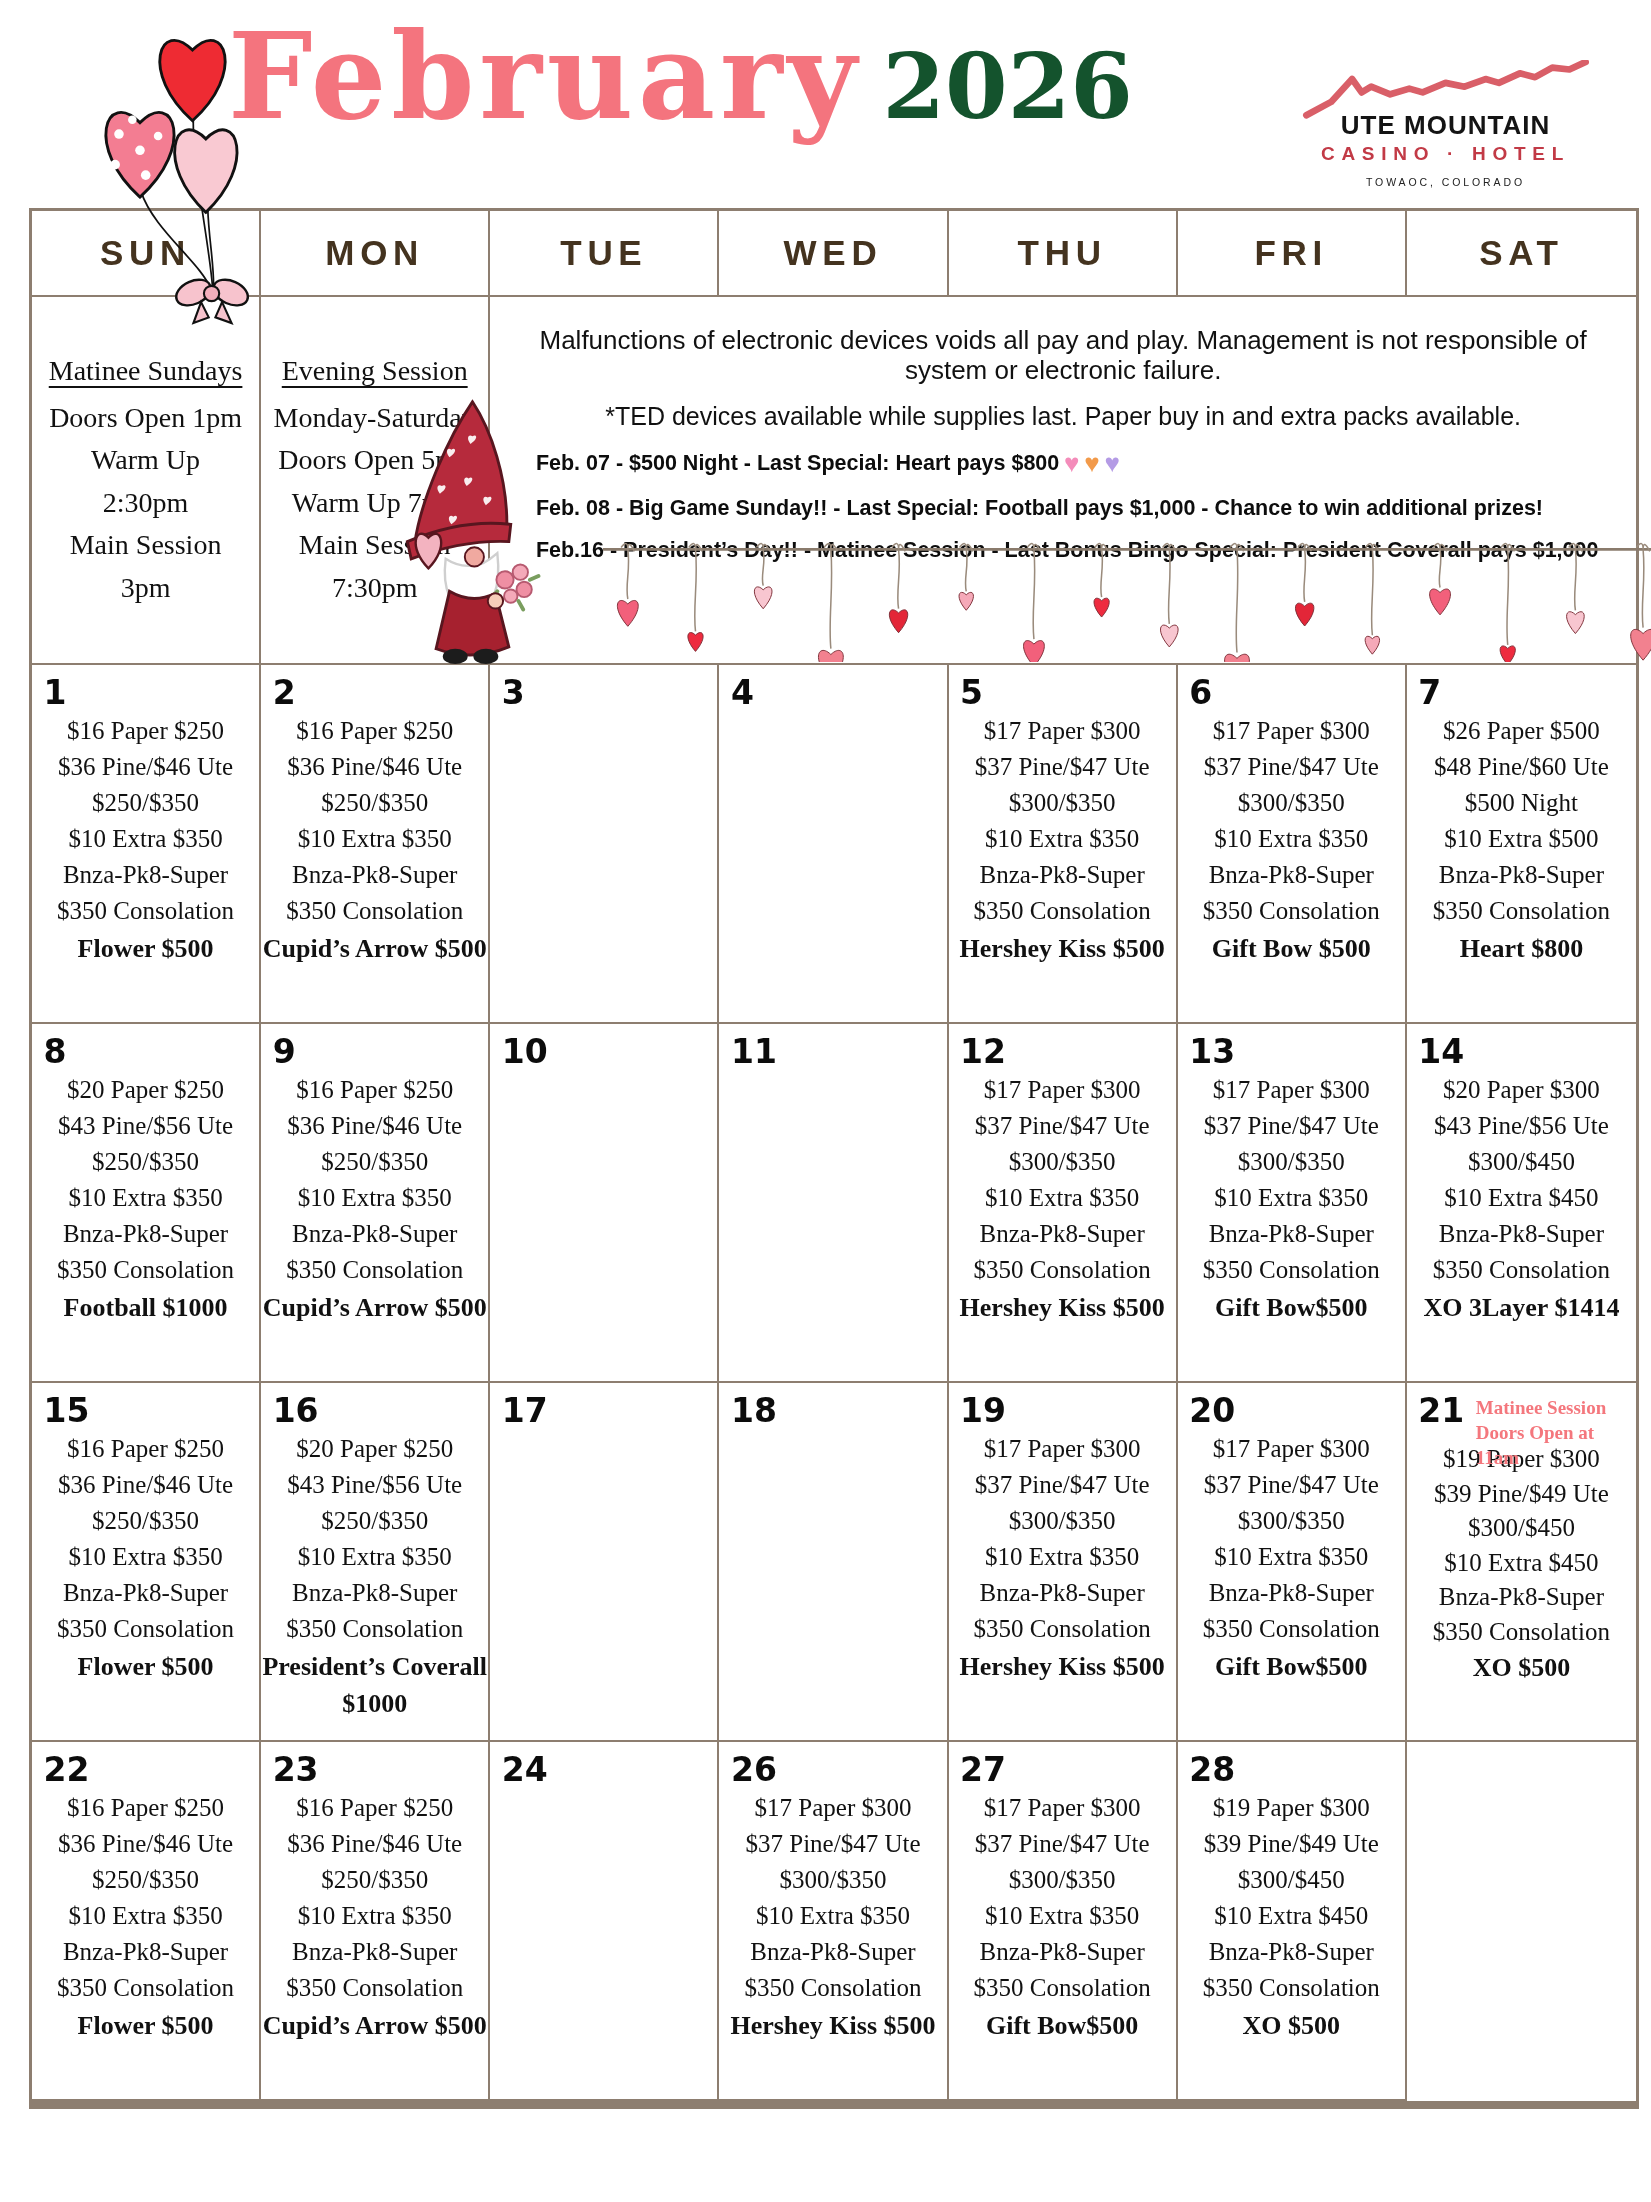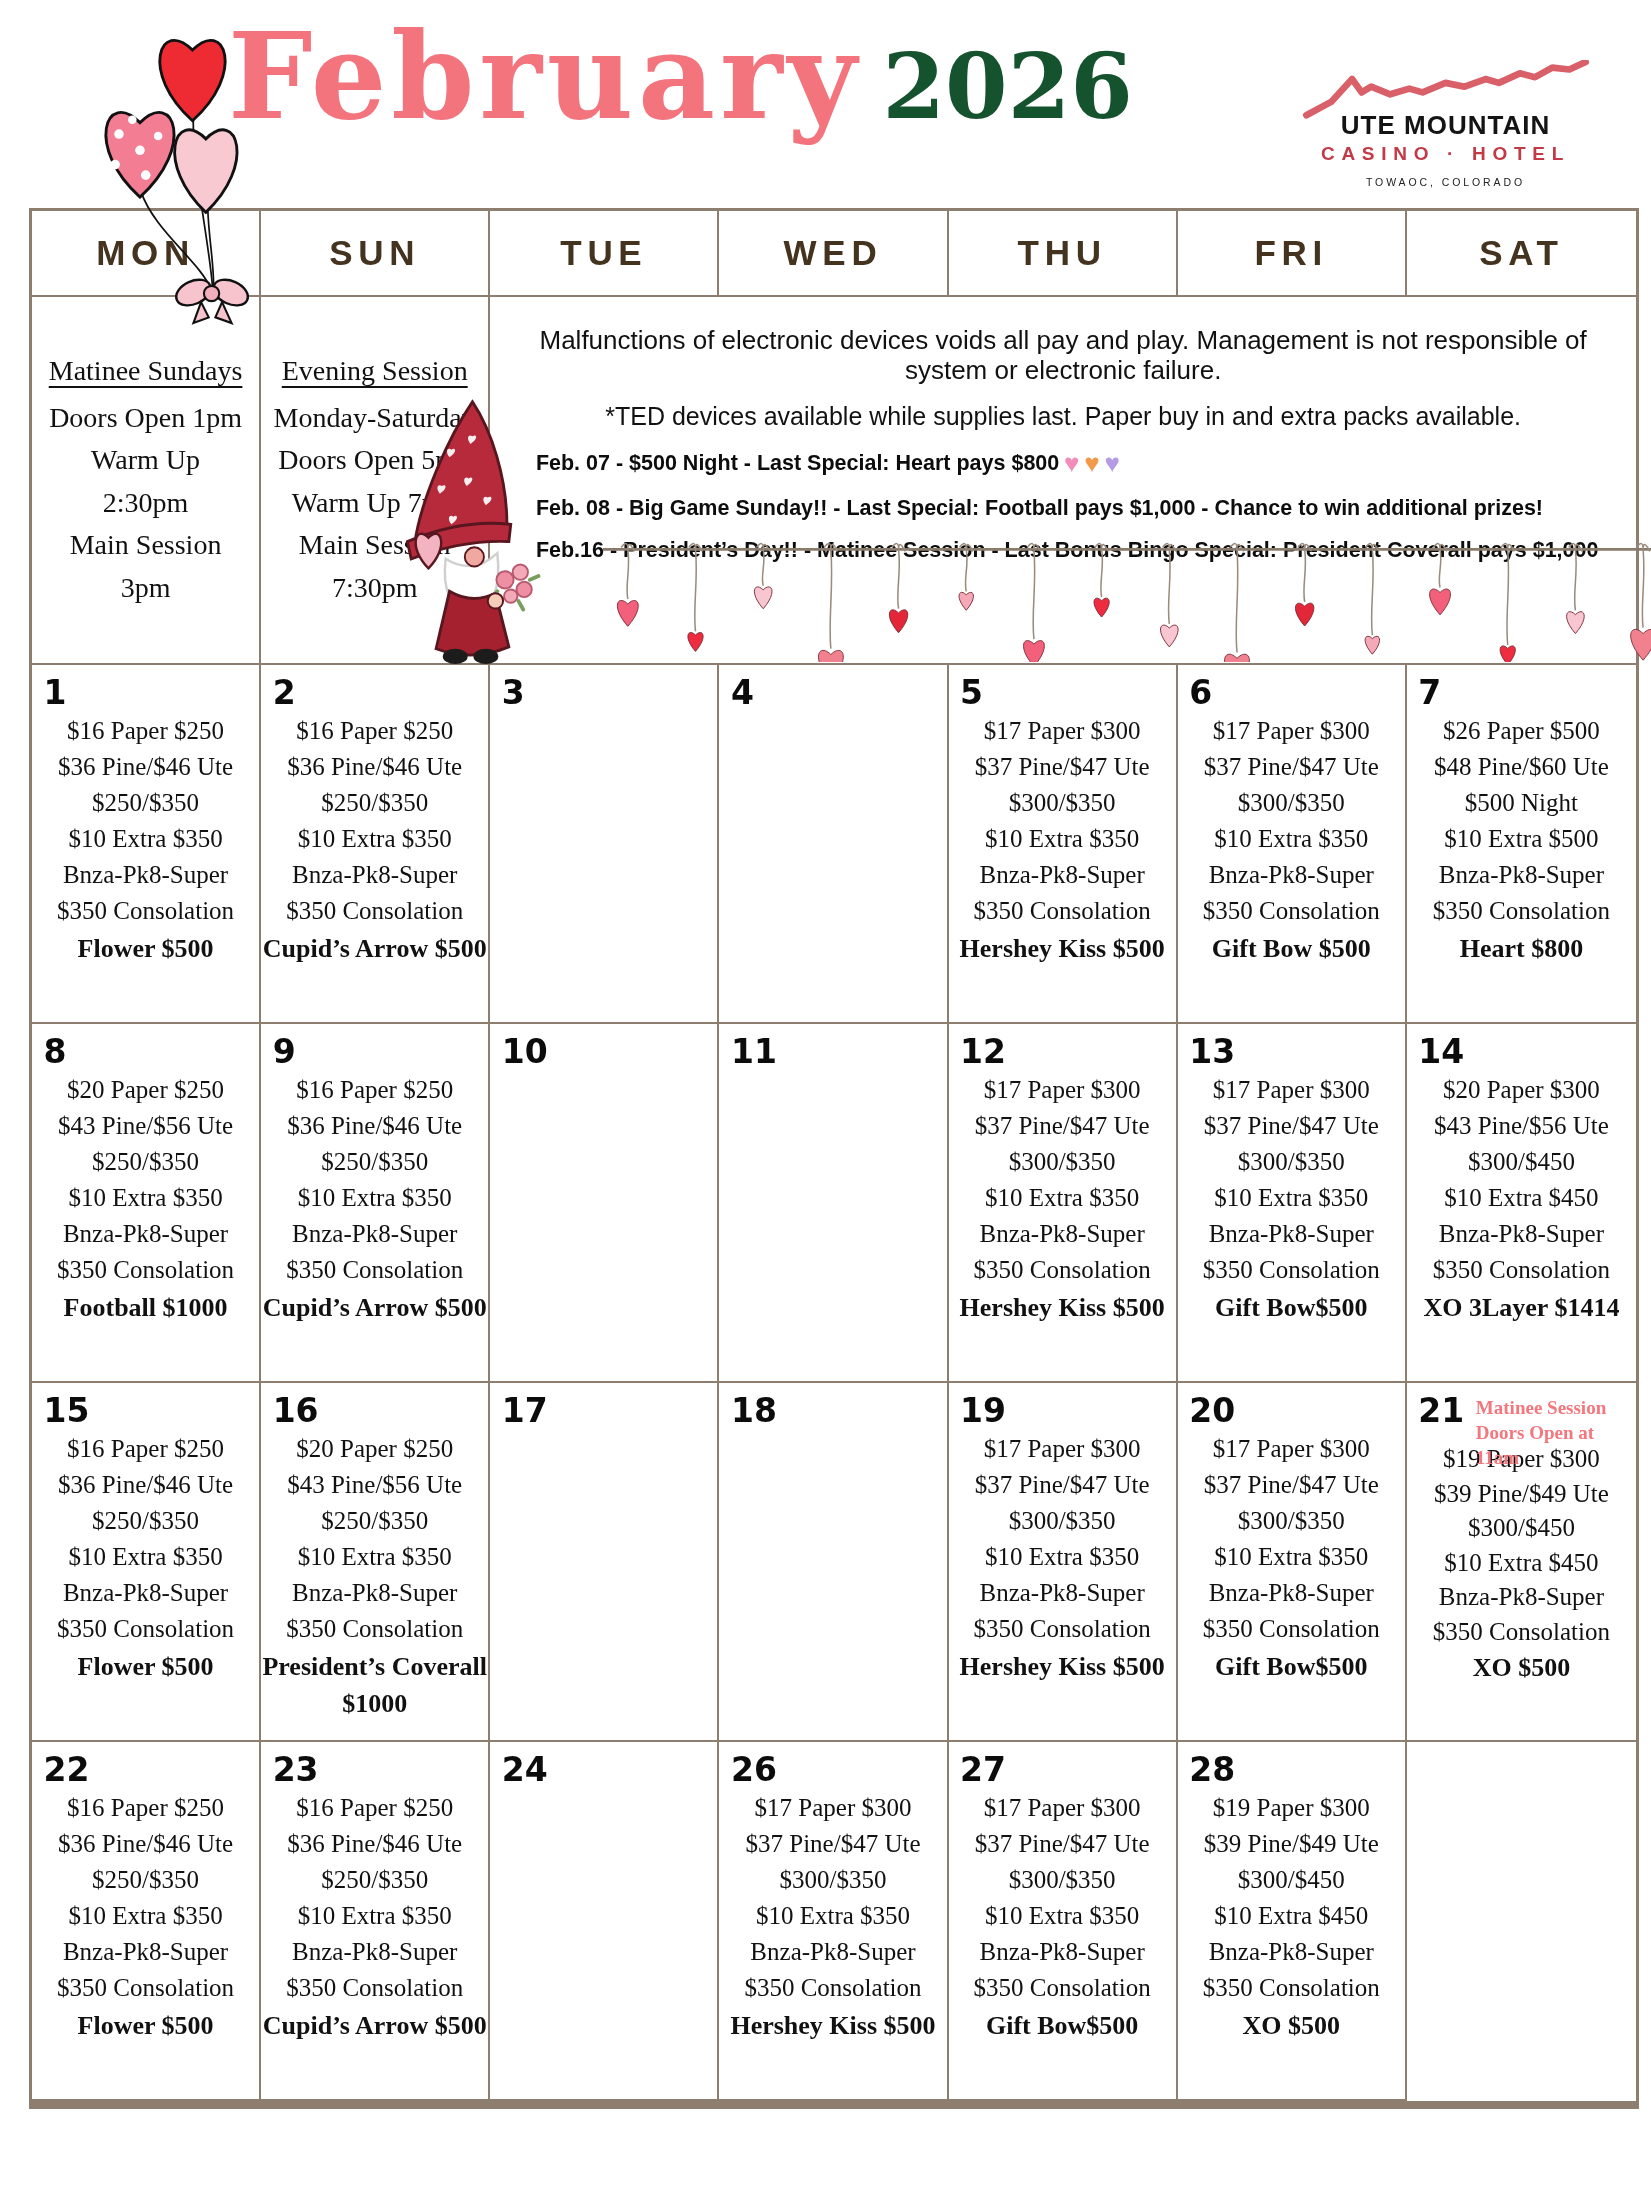--- a/index.html
+++ b/index.html
@@ -79,22 +79,22 @@
   <svg width="287" height="61" viewBox="0 0 300 64">
     <path d="M4 58 L30 44 L52 20 L62 34 L72 28 L92 36 L112 30 L126 34 L150 24 L170 28 L192 20 L206 24 L228 14 L244 18 L262 8 L280 10 L297 2" fill="none" stroke="#d95f68" stroke-width="7" stroke-linejoin="round" stroke-linecap="round"></path>
   </svg>
   <div class="logo-name">UTE MOUNTAIN</div>
   <div class="logo-sub">CASINO · HOTEL</div>
   <div class="logo-loc">TOWAOC, COLORADO</div>
 </div>
 
 <div class="calendar">
   <div class="grid" id="dayHeaders">
+      <div class="cell hcell">SUN</div>
       <div class="cell hcell">MON</div>
-      <div class="cell hcell">SUN</div>
       <div class="cell hcell">TUE</div>
       <div class="cell hcell">WED</div>
       <div class="cell hcell">THU</div>
       <div class="cell hcell">FRI</div>
       <div class="cell hcell">SAT</div>
     </div>
 
   <div class="grid">
     <div class="cell icell">
       <div class="info-title">Matinee Sundays</div>

